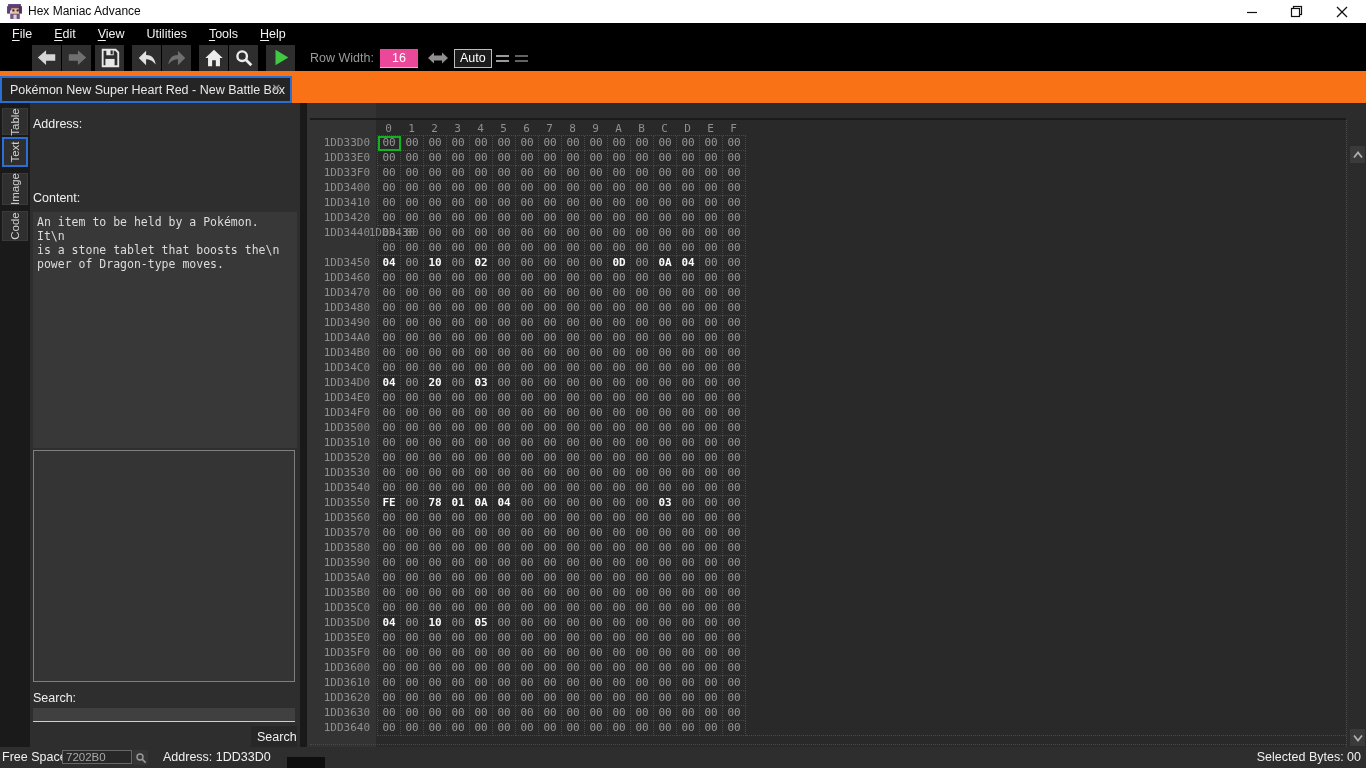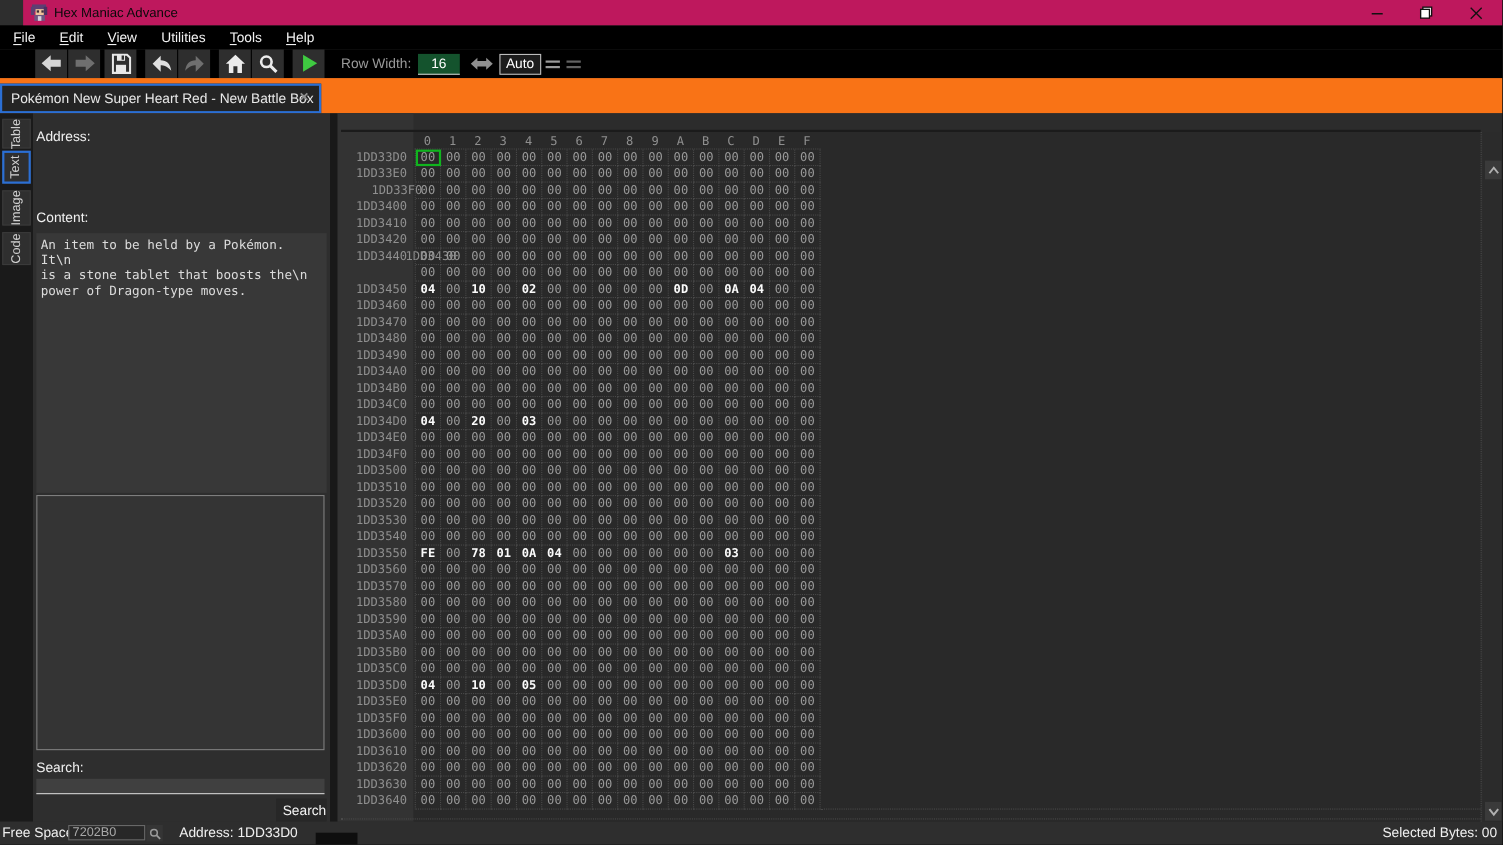--- a/index.html
+++ b/index.html
@@ -1,32 +1,32 @@
 <!DOCTYPE html>
 <html><head>
 <meta charset="utf-8">
 <style>
   html,body{margin:0;padding:0;background:#000;}
   .app{position:relative;width:1366px;height:768px;overflow:hidden;background:#2e2e2e;
        font-family:"Liberation Sans",sans-serif;-webkit-font-smoothing:antialiased;}
   
-  .titlebar{position:relative;height:23px;background:#be185d;margin-left:21px;}
+  .titlebar{position:relative;height:23px;background:#ffffff;}
   .app-icon{position:absolute;left:6px;top:3px;width:17px;height:17px;}
   .title-text{position:absolute;left:28px;top:0;line-height:23px;font-size:12px;color:#0a0a0a;}
   .win-btn{position:absolute;top:0;width:45px;height:23px;display:flex;align-items:center;justify-content:center;}
   .win-min{right:92px}.win-restore{right:47px}.win-close{right:2px}
   
   .menubar{height:22px;background:#000;display:flex;align-items:center;}
   .menu-item{padding:0 10px;margin-left:2px;font-size:12.5px;color:#f2f2f2;line-height:22px;cursor:default;}
   .menu-item u{text-underline-offset:2px;}
   
   .toolbar{height:26px;background:#000;display:flex;align-items:center;padding-left:32px;}
   .tbtn{width:29px;height:26px;background:#2e2e2e;margin-right:1px;display:flex;align-items:center;justify-content:center;}
   .rw-label{color:#9a9a9a;font-size:12.5px;margin-left:14px;}
-  .rw-input{width:34px;height:16px;background:#14532d;border:none;border-bottom:1px solid #c8c8c8;
+  .rw-input{width:34px;height:16px;background:#ec4899;border:none;border-bottom:1px solid #c8c8c8;
             color:#ffffff;font-size:12.5px;text-align:center;margin-left:6px;font-family:"Liberation Sans",sans-serif;}
   .resize-btn{margin-left:7px;width:26px;height:22px;display:flex;align-items:center;justify-content:center;}
   .auto-btn{margin-left:3px;height:17px;padding:0 5px;background:#1c1c1c;border:1px solid #bdbdbd;
             color:#ffffff;font-size:12.5px;line-height:16px;}
   .lines-btn{margin-left:4px;width:15px;height:14px;display:flex;flex-direction:column;justify-content:center;gap:3px;}
   .lines-btn i{display:block;height:2px;width:13px;}
   
   .tabbar{position:relative;height:32px;background:#f97316;}
   .tab{position:absolute;left:0;top:5px;width:288px;height:23px;background:#242424;
        border:2px solid #2b6fd4;display:flex;align-items:center;}
@@ -249,21 +249,21 @@
           <span>A</span>
           <span>B</span>
           <span>C</span>
           <span>D</span>
           <span>E</span>
           <span>F</span>
         </div>
       <div class="hex-addrs" id="hex-addrs">
           <div style="top: 0px;">1DD33D0</div>
           <div style="top: 15px;">1DD33E0</div>
-          <div style="top: 30px; margin-left: 14px;">1DD33F0</div>
+          <div style="top: 30px;">1DD33F0</div>
           <div style="top: 45px;">1DD3400</div>
           <div style="top: 60px;">1DD3410</div>
           <div style="top: 75px;">1DD3420</div>
           <div style="top: 90px; margin-left: 45px;">1DD3430</div>
           <div style="top: 90px;">1DD3440</div>
           <div style="top: 120px;">1DD3450</div>
           <div style="top: 135px;">1DD3460</div>
           <div style="top: 150px;">1DD3470</div>
           <div style="top: 165px;">1DD3480</div>
           <div style="top: 180px;">1DD3490</div>

